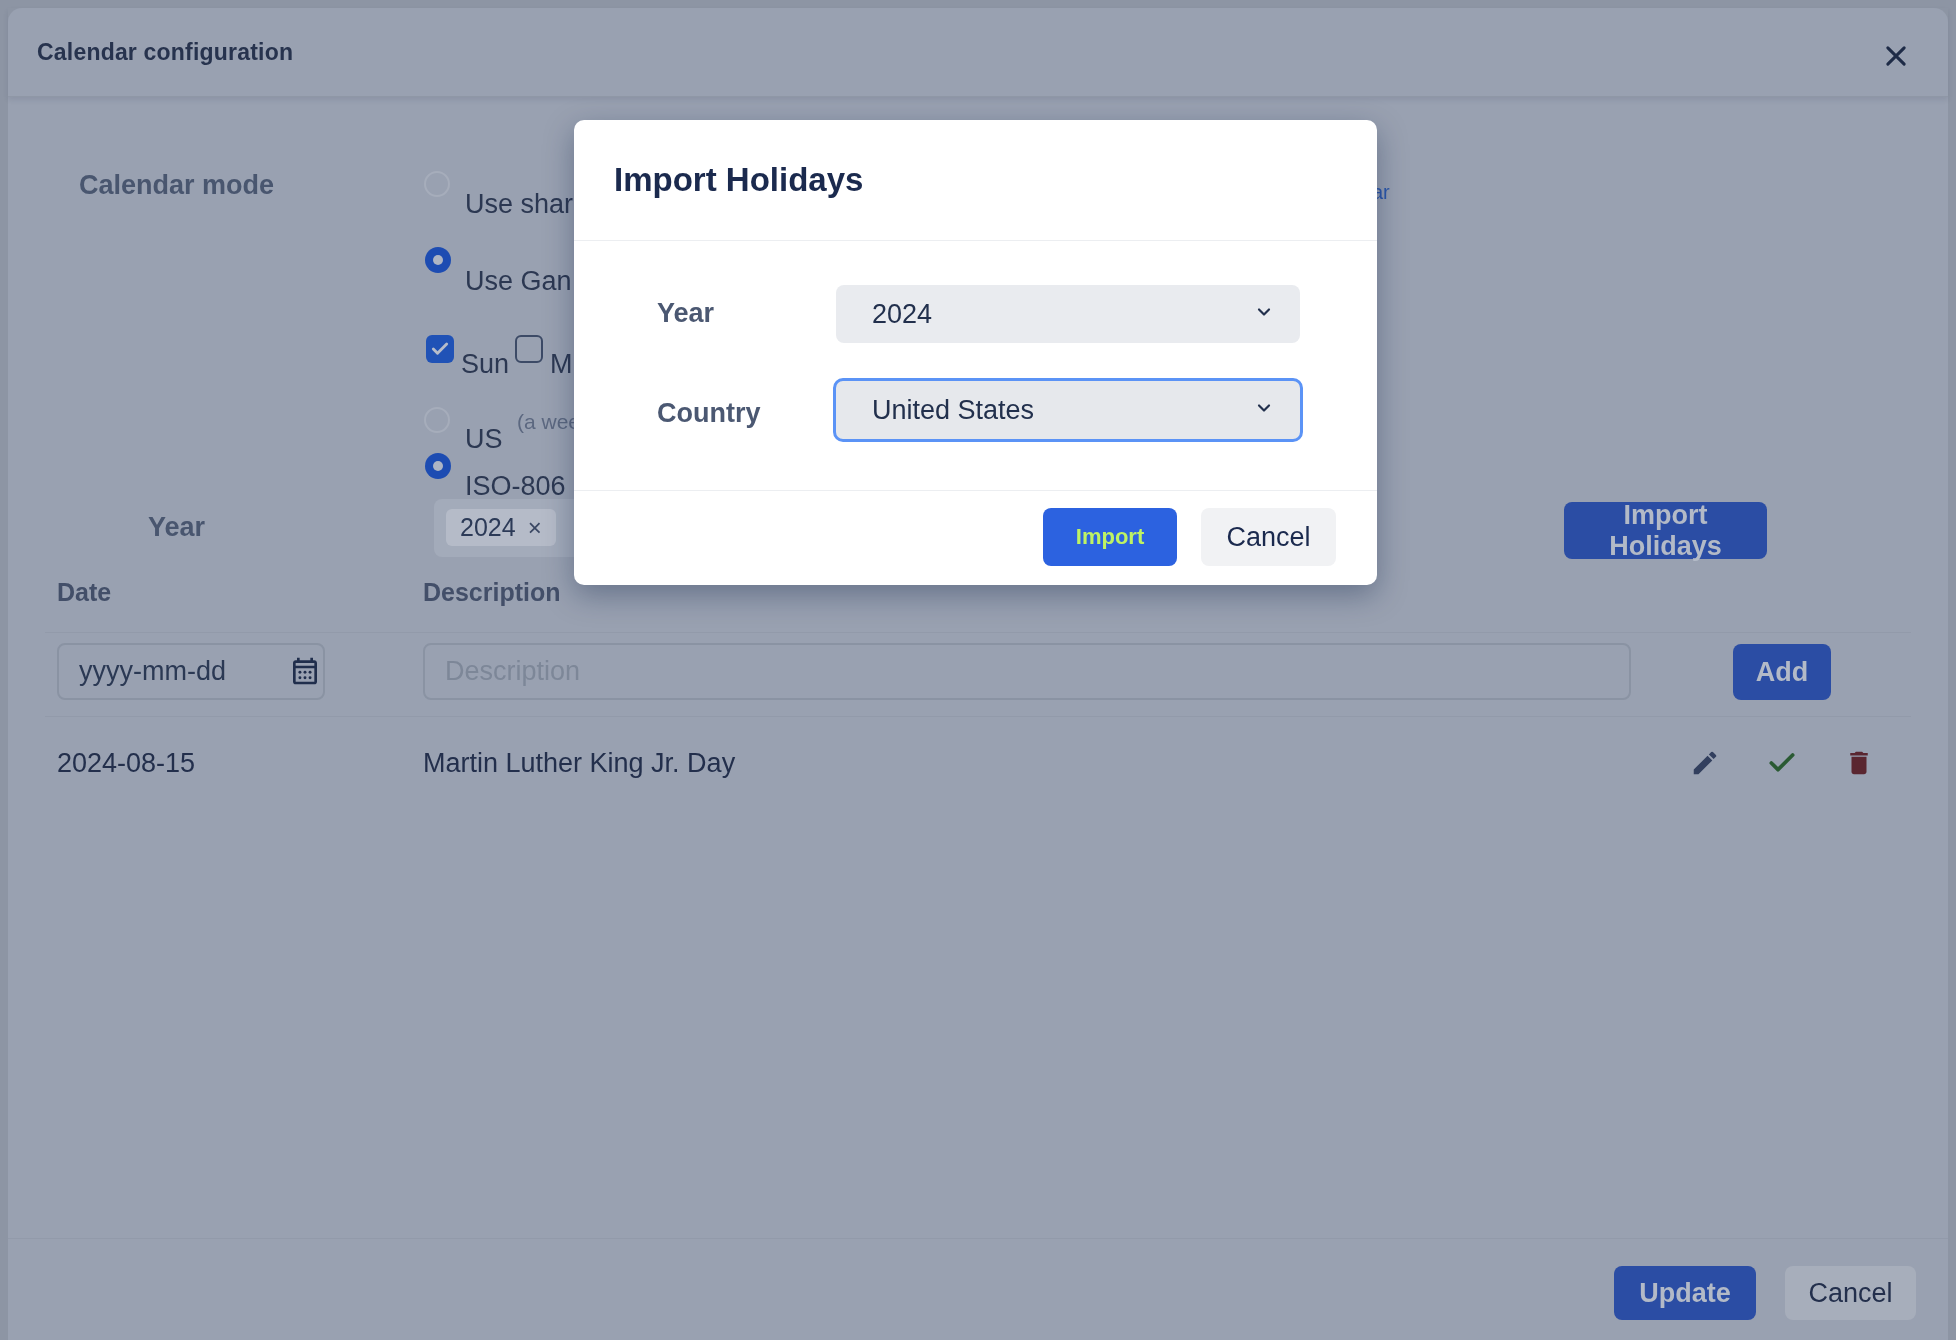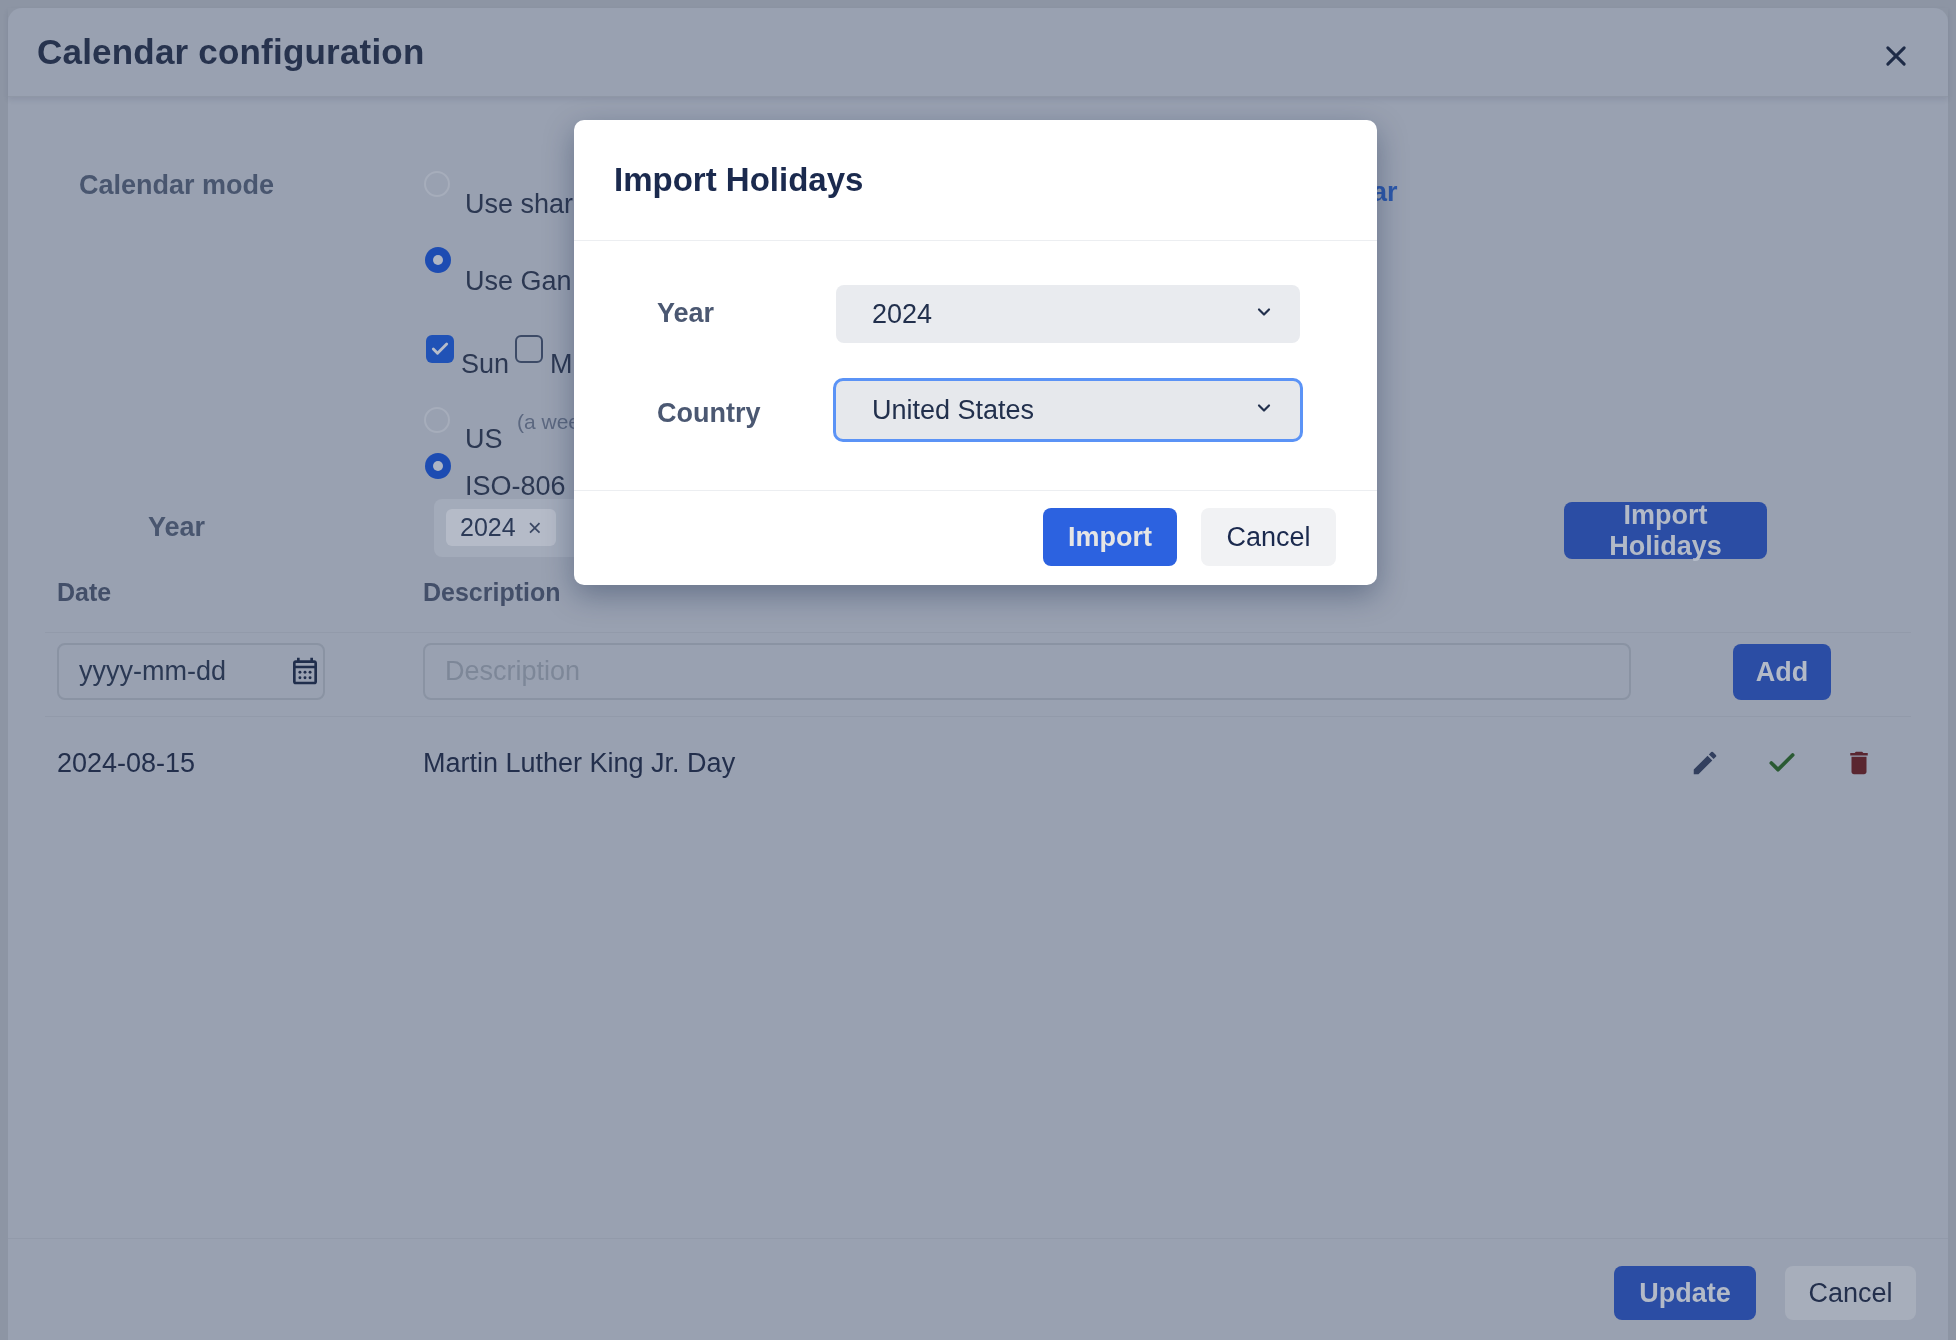--- a/index.html
+++ b/index.html
@@ -14,34 +14,34 @@
     position:absolute; left:8px; top:8px; right:8px; bottom:0;
     background:#99a1b1;
     border-radius:14px 14px 0 0;
   }
   .cfg-header {
     position:absolute; left:0; top:0; right:0; height:89px;
     border-bottom:1px solid #8f97a6;
     box-shadow:0 3px 5px rgba(30,40,70,0.10);
     display:flex; align-items:center; padding-left:29px;
   }
-  .cfg-title { font-size:35px; font-weight:700; color:#27334e; letter-spacing:.2px; }
+  .cfg-title { font-size:23px; font-weight:700; color:#27334e; letter-spacing:.2px; }
   .cfg-close {
     position:absolute; right:30px; top:26px; width:44px; height:44px;
     display:flex; align-items:center; justify-content:center; color:#1e2b47; cursor:pointer;
     background:none; border:none;
   }
   .abs { position:absolute; }
   .lbl {
     position:absolute; left:0; width:337px; text-align:center;
     font-size:27px; font-weight:600; color:#49566f; line-height:32px;
   }
   .val-text { position:absolute; font-size:27px; color:#2c3852; line-height:34px;margin-top:19px; }
   .note-text { position:absolute; font-size:21px; color:#5c6880; line-height:26px; }
-  .link-frag { position:absolute; font-size:27px; color:#2d58aa; line-height:34px;font-weight:bold; }
+  .link-frag { position:absolute; font-size:20px; color:#2d58aa; line-height:34px; }
 
   .radio {
     position:absolute; width:26px; height:26px; border-radius:50%;
     border:2px solid #a6adbb; background:transparent;
   }
   .radio.checked { border:none; background:#1d4cb2; }
   .radio.checked::after {
     content:""; position:absolute; left:8px; top:8px; width:10px; height:10px;
     border-radius:50%; background:#aeb5c4;
   }
@@ -103,21 +103,21 @@
   .modal-title { font-size:33px; font-weight:700; color:#1b2a4e; }
   .modal-label { position:absolute; left:83px; font-size:27px; font-weight:600; color:#4b5872; }
   .select {
     position:absolute; border-radius:8px; background:#e9ebef;
     display:flex; align-items:center; padding:0 36px; cursor:pointer;
   }
   .select .sel-txt { font-size:27px; color:#22304d; }
   .select .chev { position:absolute; right:26px; top:50%; transform:translateY(-50%); color:#22304d; }
   .select.focused { border:3px solid #5b93f6; background:#e6e8ec; border-radius:10px; }
   .modal-footer-rule { position:absolute; left:0; right:0; top:370px; height:1px; background:#eceef1; }
-  .btn.primary { background:#2c62e0; color:#e5e5e5; font-size:27px; }
+  .btn.primary { background:#2c62e0; color:#bef264; font-size:22px; }
   .btn.secondary { background:#f1f2f4; color:#1b2a4e; font-weight:400; font-size:27px; }
 </style>
 </head>
 <body>
 
 <div class="cfg-dialog">
 
   <div class="cfg-header">
     <div class="cfg-title">Calendar configuration</div>
   </div>

